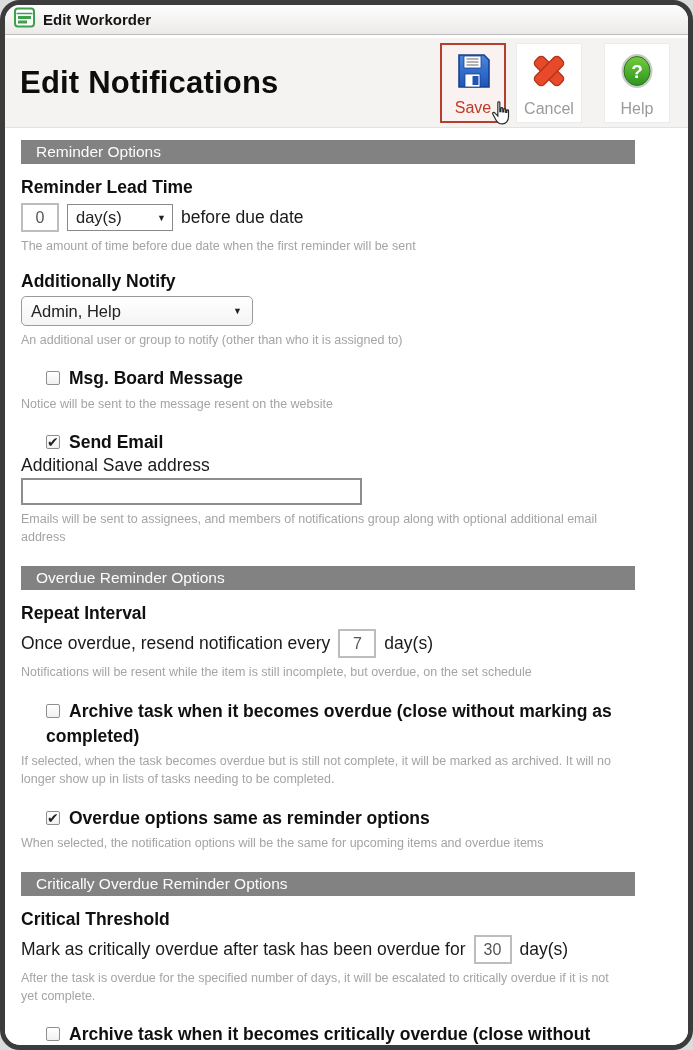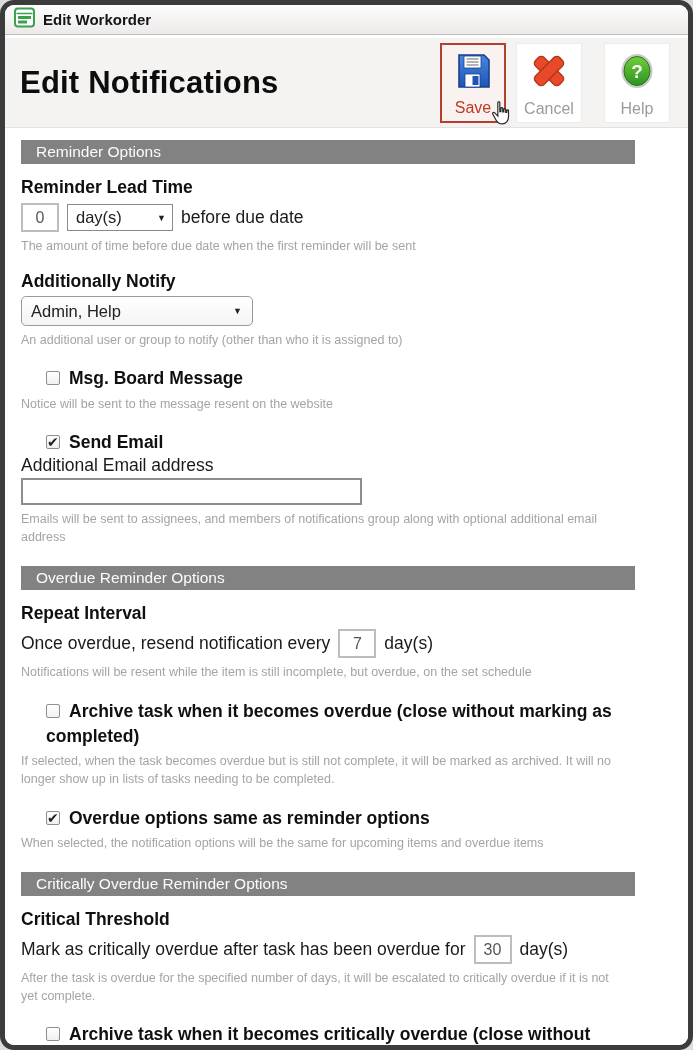--- a/index.html
+++ b/index.html
@@ -6,21 +6,21 @@
   html,body { width: 693px; height: 1050px; }
   body {
     font-family: "Liberation Sans", sans-serif;
     background: #dcdcdc;
     position: relative;
   }
   .window {
     position: absolute; inset: 0;
     background: #ffffff;
     border: 5px solid #3c3c3c;
-    border-radius: 14px;
+    border-radius: 20px;
     overflow: hidden;
     display: flex; flex-direction: column;
   }
   
   .titlebar {
     height: 30px; flex: 0 0 30px;
     background: linear-gradient(#fdfdfd, #eceae9);
     border-bottom: 1px solid #bdbdbd;
     display: flex; align-items: center;
     padding-left: 9px; gap: 8px;
@@ -213,21 +213,21 @@
     <div class="helper">An additional user or group to notify (other than who it is assigned to)</div>
 
     <div class="cb-row">
       <span class="checkbox"></span><span>Msg. Board Message</span>
     </div>
     <div class="helper tight">Notice will be sent to the message resent on the website</div>
 
     <div class="cb-row">
       <span class="checkbox checked"></span><span>Send Email</span>
     </div>
-    <div class="plain-label">Additional Email address</div>
+    <div class="plain-label">Additional Save address</div>
     <input class="text-input" type="text" value="" style="">
     <div class="helper">Emails will be sent to assignees, and members of notifications group along with optional additional email address</div>
 
     <div class="banner mt8">Overdue Reminder Options</div>
 
     <div class="field-label">Repeat Interval</div>
     <div class="row">
       <span class="plain-label">Once overdue, resend notification every</span>
       <input class="num-input" type="text" value="7" style="">
       <span class="plain-label">day(s)</span>

